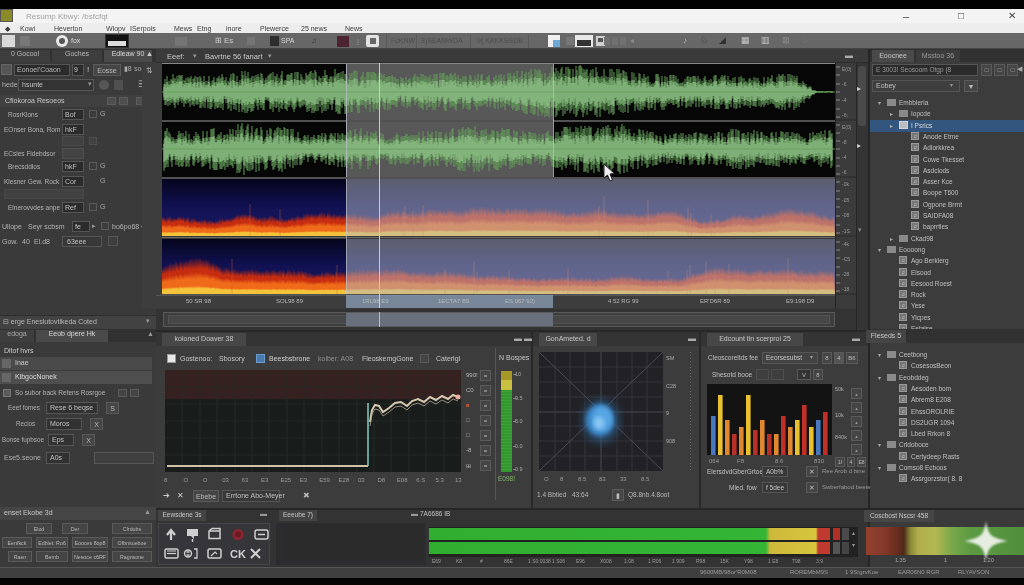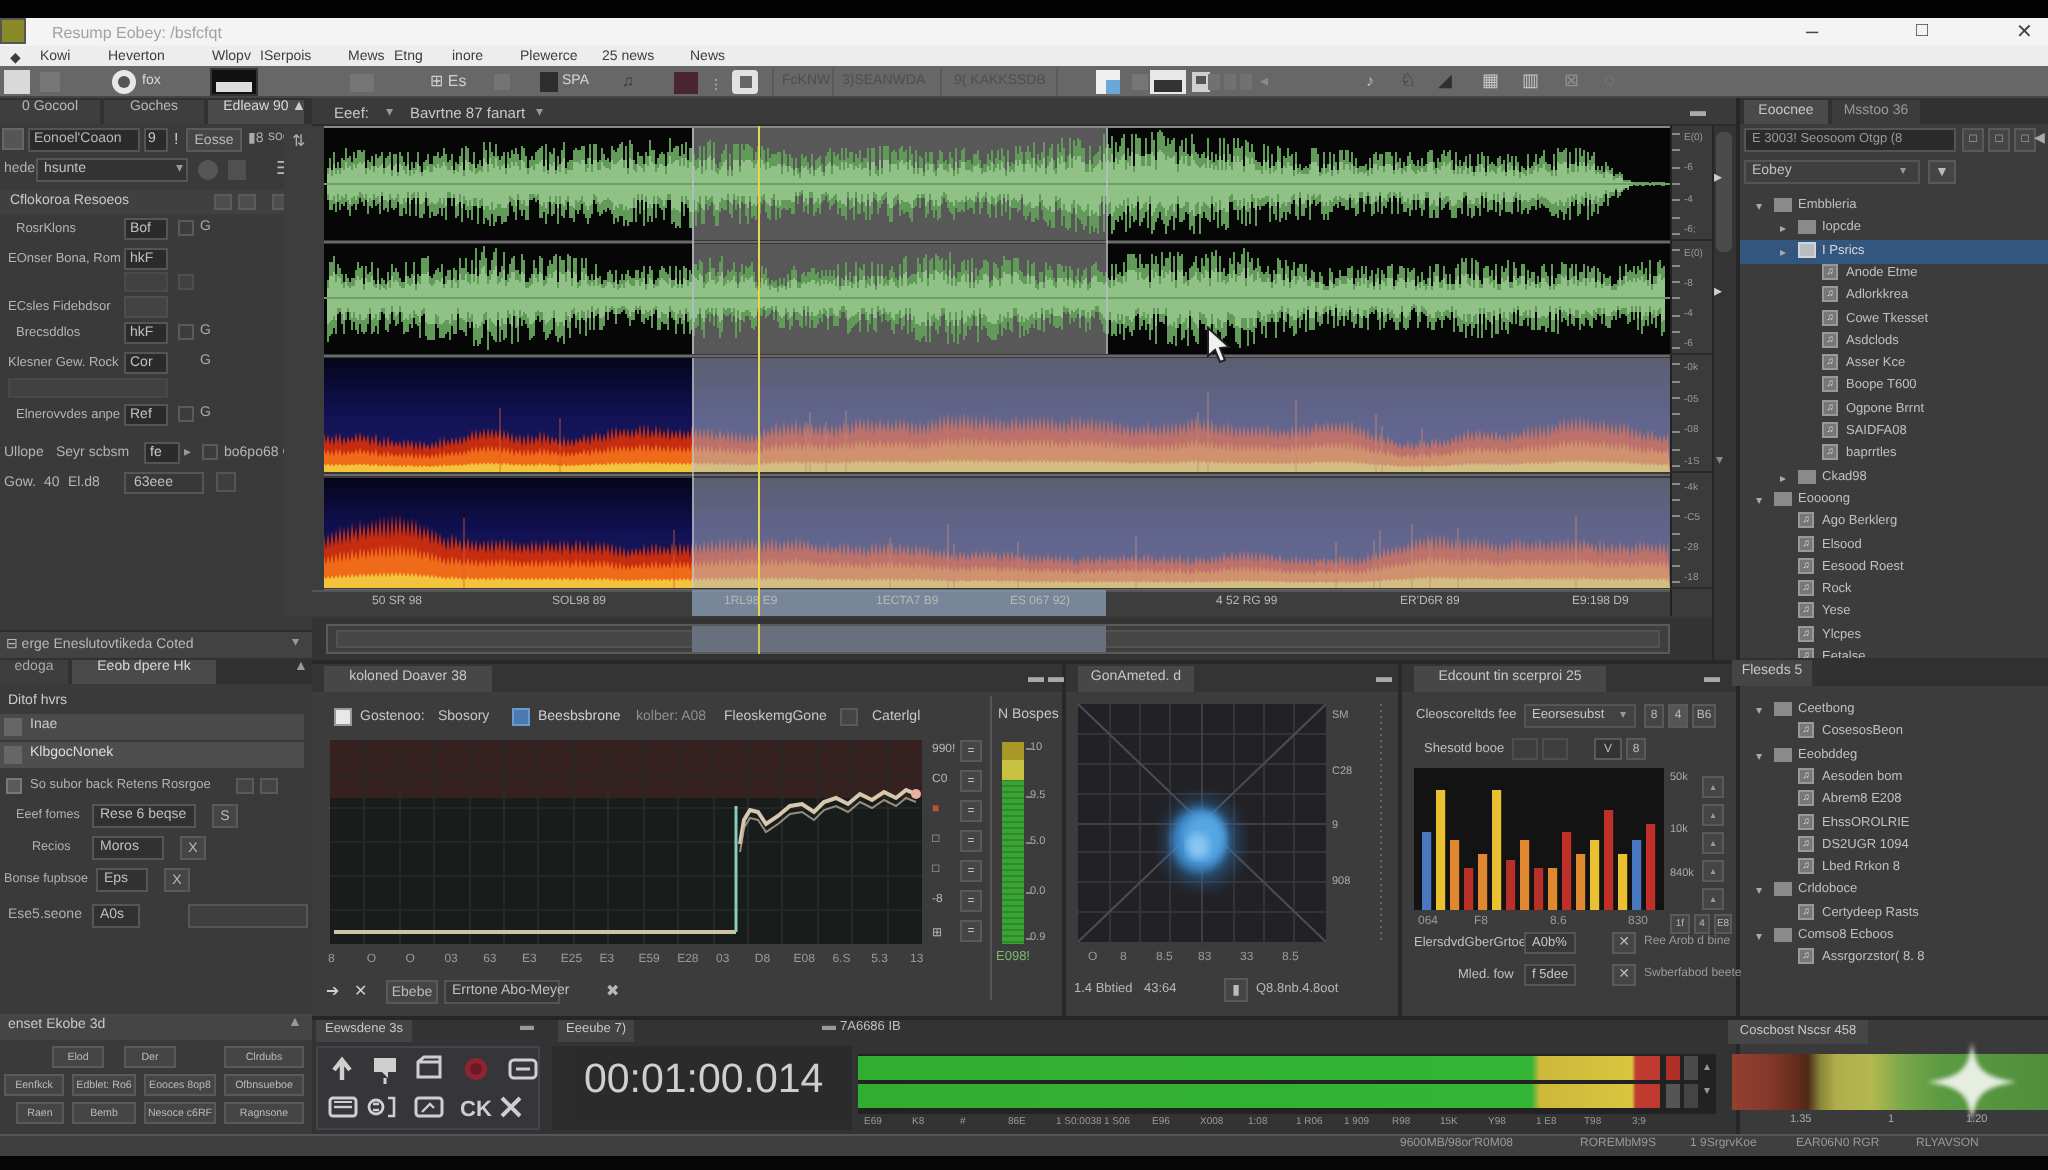--- a/index.html
+++ b/index.html
@@ -7,21 +7,21 @@
 .t{position:absolute;white-space:nowrap;}
 .box{position:absolute;background:#2b2b2b;border:1px solid #555;}
 .btn{position:absolute;background:#454545;border:1px solid #5a5a5a;color:#bbb;text-align:center;}
 .tab{position:absolute;background:#454545;color:#c8c8c8;text-align:center;}
 </style></head><body>
 <div id="app">
 
 <div class="abs" style="left:0;top:0;width:1024px;height:9px;background:#020202;"></div>
 <div class="abs" style="left:0;top:9px;width:1024px;height:14px;background:#f4f4f4;"></div>
 <div class="abs" style="left:0;top:9px;width:13px;height:13px;background:#8a8a28;border:1px solid #555;"></div>
-<div class="t" style="left:26px;top:12px;font-size:8px;color:#a2a2a2;font-weight:normal;">Resump Eobey: /bsfcfqt</div>
+<div class="t" style="left:26px;top:12px;font-size:8px;color:#a2a2a2;font-weight:normal;">Resump Kbwy: /bsfcfqt</div>
 <div class="t" style="left:903px;top:10px;font-size:11px;color:#444;font-weight:normal;">–</div>
 <div class="t" style="left:958px;top:10px;font-size:10px;color:#444;font-weight:normal;">□</div>
 <div class="t" style="left:1008px;top:10px;font-size:10px;color:#444;font-weight:normal;">✕</div>
 <div class="abs" style="left:0;top:23px;width:1024px;height:10px;background:#ededed;"></div>
 <div class="t" style="left:5px;top:24.5px;font-size:7px;color:#3c3c3c;font-weight:normal;">◆</div>
 <div class="t" style="left:20px;top:24.5px;font-size:7px;color:#3c3c3c;font-weight:normal;">Kowi</div>
 <div class="t" style="left:54px;top:24.5px;font-size:7px;color:#3c3c3c;font-weight:normal;">Heverton</div>
 <div class="t" style="left:106px;top:24.5px;font-size:7px;color:#3c3c3c;font-weight:normal;">Wlopv</div>
 <div class="t" style="left:130px;top:24.5px;font-size:7px;color:#3c3c3c;font-weight:normal;">ISerpois</div>
 <div class="t" style="left:174px;top:24.5px;font-size:7px;color:#3c3c3c;font-weight:normal;">Mews</div>
@@ -188,21 +188,21 @@
 <div class="btn" style="left:36px;top:537px;width:32px;height:11px;font-size:5.3px;line-height:10px;overflow:hidden;">Edblet: Ro6</div>
 <div class="btn" style="left:72px;top:537px;width:36px;height:11px;font-size:5.3px;line-height:10px;overflow:hidden;">Eooces 8op8</div>
 <div class="btn" style="left:112px;top:537px;width:40px;height:11px;font-size:5.3px;line-height:10px;overflow:hidden;">Ofbnsueboe</div>
 <div class="btn" style="left:8px;top:551px;width:24px;height:11px;font-size:5.3px;line-height:10px;overflow:hidden;">Raen</div>
 <div class="btn" style="left:36px;top:551px;width:32px;height:11px;font-size:5.3px;line-height:10px;overflow:hidden;">Bemb Roedit</div>
 <div class="btn" style="left:72px;top:551px;width:36px;height:11px;font-size:5.3px;line-height:10px;overflow:hidden;">Nesoce c6RF</div>
 <div class="btn" style="left:112px;top:551px;width:40px;height:11px;font-size:5.3px;line-height:10px;overflow:hidden;">Ragnsone</div>
 <div class="abs" style="left:156px;top:49px;width:712px;height:14px;background:#3a3a3a;border-bottom:1px solid #2c2c2c;"></div>
 <div class="t" style="left:167px;top:52px;font-size:7.5px;color:#c8c8c8;font-weight:normal;">Eeef:</div>
 <div class="t" style="left:193px;top:52px;font-size:7px;color:#999;font-weight:normal;">▾</div>
-<div class="t" style="left:205px;top:52px;font-size:7.5px;color:#c8c8c8;font-weight:normal;">Bavrtne  87 fanart</div>
+<div class="t" style="left:205px;top:52px;font-size:7.5px;color:#c8c8c8;font-weight:normal;">Bavrtne  56 fanart</div>
 <div class="t" style="left:268px;top:52px;font-size:7px;color:#999;font-weight:normal;">▾</div>
 <div class="t" style="left:845px;top:51px;font-size:8px;color:#aaa;font-weight:normal;">▬</div>
 <div class="abs" style="left:142px;top:63px;width:20px;height:245px;background:#3d3d3d;"></div>
 <div class="t" style="left:146px;top:50px;font-size:7px;color:#ccc;font-weight:normal;">▲</div>
 <div class="t" style="left:146px;top:66px;font-size:8px;color:#b0b0b0;font-weight:normal;">⇅</div>
 <svg class="abs" style="left:0;top:0;" width="1024" height="585">
       <rect x="162" y="64" width="673" height="56" fill="#060606"></rect>
       <rect x="346" y="64" width="207" height="56" fill="#585858"></rect>
       <rect x="162" y="122" width="673" height="55" fill="#060606"></rect>
       <rect x="346" y="122" width="207" height="55" fill="#585858"></rect>
@@ -604,21 +604,20 @@
       <line x1="167" y1="553.5" x2="176" y2="553.5" stroke="#cfcfcf" stroke-width="1.2"></line>
       <line x1="167" y1="551" x2="176" y2="551" stroke="#cfcfcf" stroke-width="1"></line>
       <circle cx="188" cy="553.5" r="3.5" stroke="#cfcfcf" stroke-width="1.4" fill="none"></circle>
       <path d="M194 549 h3 v9 h-3 M186.5 552 h3 M186.5 555 h3" stroke="#cfcfcf" stroke-width="1.3" fill="none"></path>
       <rect x="208" y="549" width="13" height="9" rx="1.5" stroke="#cfcfcf" stroke-width="1.5" fill="none"></rect>
       <path d="M211 556 l4 -4 l2 2" stroke="#cfcfcf" stroke-width="1.2" fill="none"></path>
       <text x="230" y="558" font-family="Liberation Sans" font-size="11" fill="#cfcfcf" font-weight="bold">CK</text>
       <path d="M251 549 L260 558 M260 549 L251 558" stroke="#cfcfcf" stroke-width="2"></path>
     </svg>
 <div class="abs" style="left:287px;top:524px;width:136px;height:36px;background:#2b2b2b;"></div>
-<div class="t" style="left:292px;top:528px;font-size:20.5px;color:#cfcfcf;letter-spacing:0px;">00:01:00.014</div>
 <div class="abs" style="left:429px;top:527px;width:429px;height:30px;background:#222;"></div>
 <div class="abs" style="left:429px;top:528px;width:401px;height:12px;background:linear-gradient(90deg,#2fae2f 0,#35b535 84%,#cdb83a 85%,#d8c63e 96.5%,#c03a30 97%,#c03a30 100%);"></div>
 <div class="abs" style="left:429px;top:542px;width:401px;height:12px;background:linear-gradient(90deg,#2fae2f 0,#35b535 84%,#cdb83a 85%,#d8c63e 96.5%,#c03a30 97%,#c03a30 100%);"></div>
 <div class="abs" style="left:833px;top:528px;width:7px;height:12px;background:#b03028;"></div>
 <div class="abs" style="left:842px;top:528px;width:7px;height:12px;background:#4a4a4a;"></div>
 <div class="abs" style="left:833px;top:542px;width:7px;height:12px;background:#555;"></div>
 <div class="abs" style="left:842px;top:542px;width:7px;height:12px;background:#444;"></div>
 <div class="t" style="left:852px;top:529px;font-size:6px;color:#999;font-weight:normal;">▴</div>
 <div class="t" style="left:852px;top:541px;font-size:6px;color:#999;font-weight:normal;">▾</div>
 <div class="t" style="left:432px;top:558px;font-size:5px;color:#9a9a9a;font-weight:normal;">E69</div>

